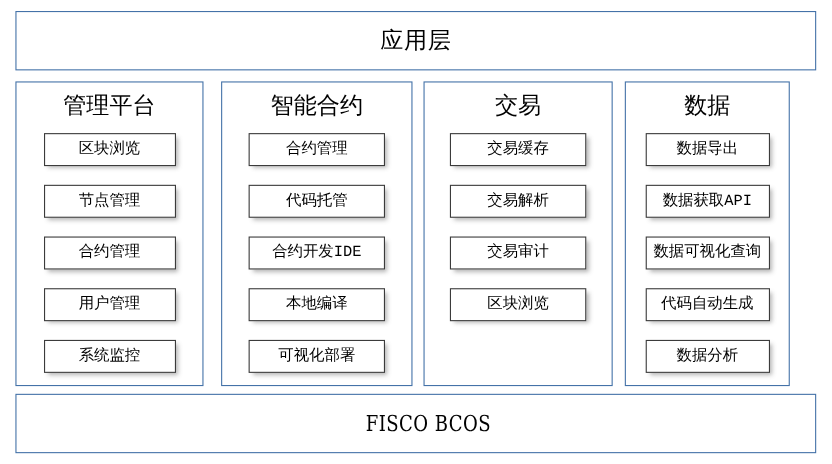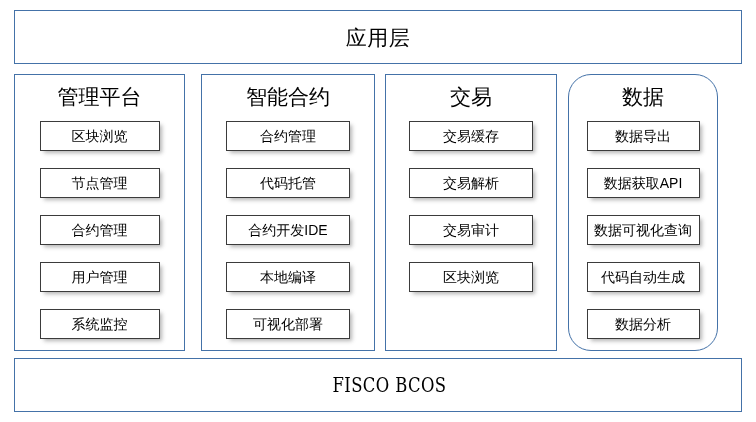--- a/index.html
+++ b/index.html
@@ -77,21 +77,21 @@
     position: absolute;
     box-sizing: border-box;
     top: 74px;
     height: 277px;
     background: #ffffff;
     border: 1.5px solid #4472a8;
   }
   #column-panel-0 { left: 14px;  width: 171px; padding-left: 36px; }
   #column-panel-1 { left: 201px; width: 174px; }
   #column-panel-2 { left: 385px; width: 172px; }
-  #column-panel-3 { left: 568px; width: 150px; border-radius: 23px; }
+  #column-panel-3 { left: 568px; width: 150px; }
 
   .column-title {
     position: absolute;
     left: 0;
     right: 0;
     top: 10px;
     text-align: center;
     font-size: 21px;
     line-height: 1.1;
     color: #000;
@@ -114,20 +114,21 @@
     background: #ffffff;
     border: 1px solid #3b3b3b;
     box-shadow: 3px 3px 4px -1px rgba(90,90,90,0.45);
     display: flex;
     align-items: center;
     justify-content: center;
     font-size: 14px;
     line-height: 1;
     color: #000;
     white-space: nowrap;
+    font-family: Liberation Mono, monospace;
   }
 
   #column-panel-0 .item-box { width: 120px; }
   #column-panel-1 .item-box { width: 124px; }
   #column-panel-2 .item-box { width: 124px; }
   #column-panel-3 .item-box { width: 113px; }
 </style>
 </head>
 <body>
 

